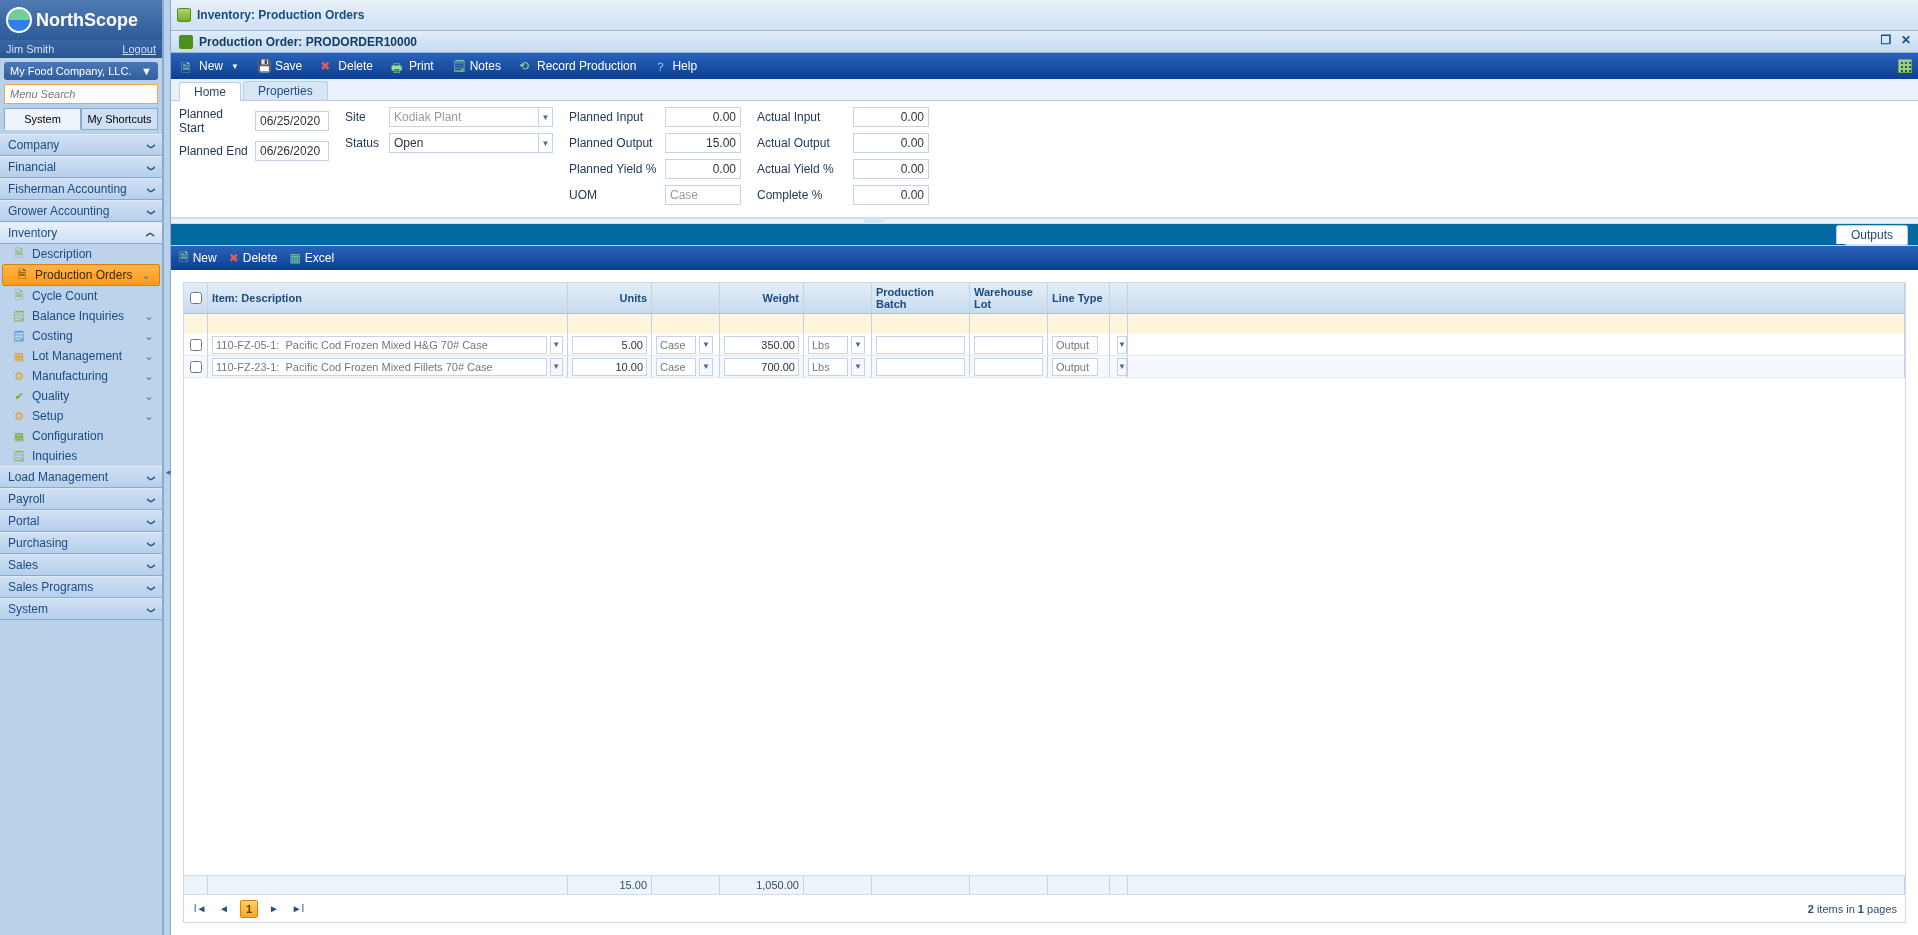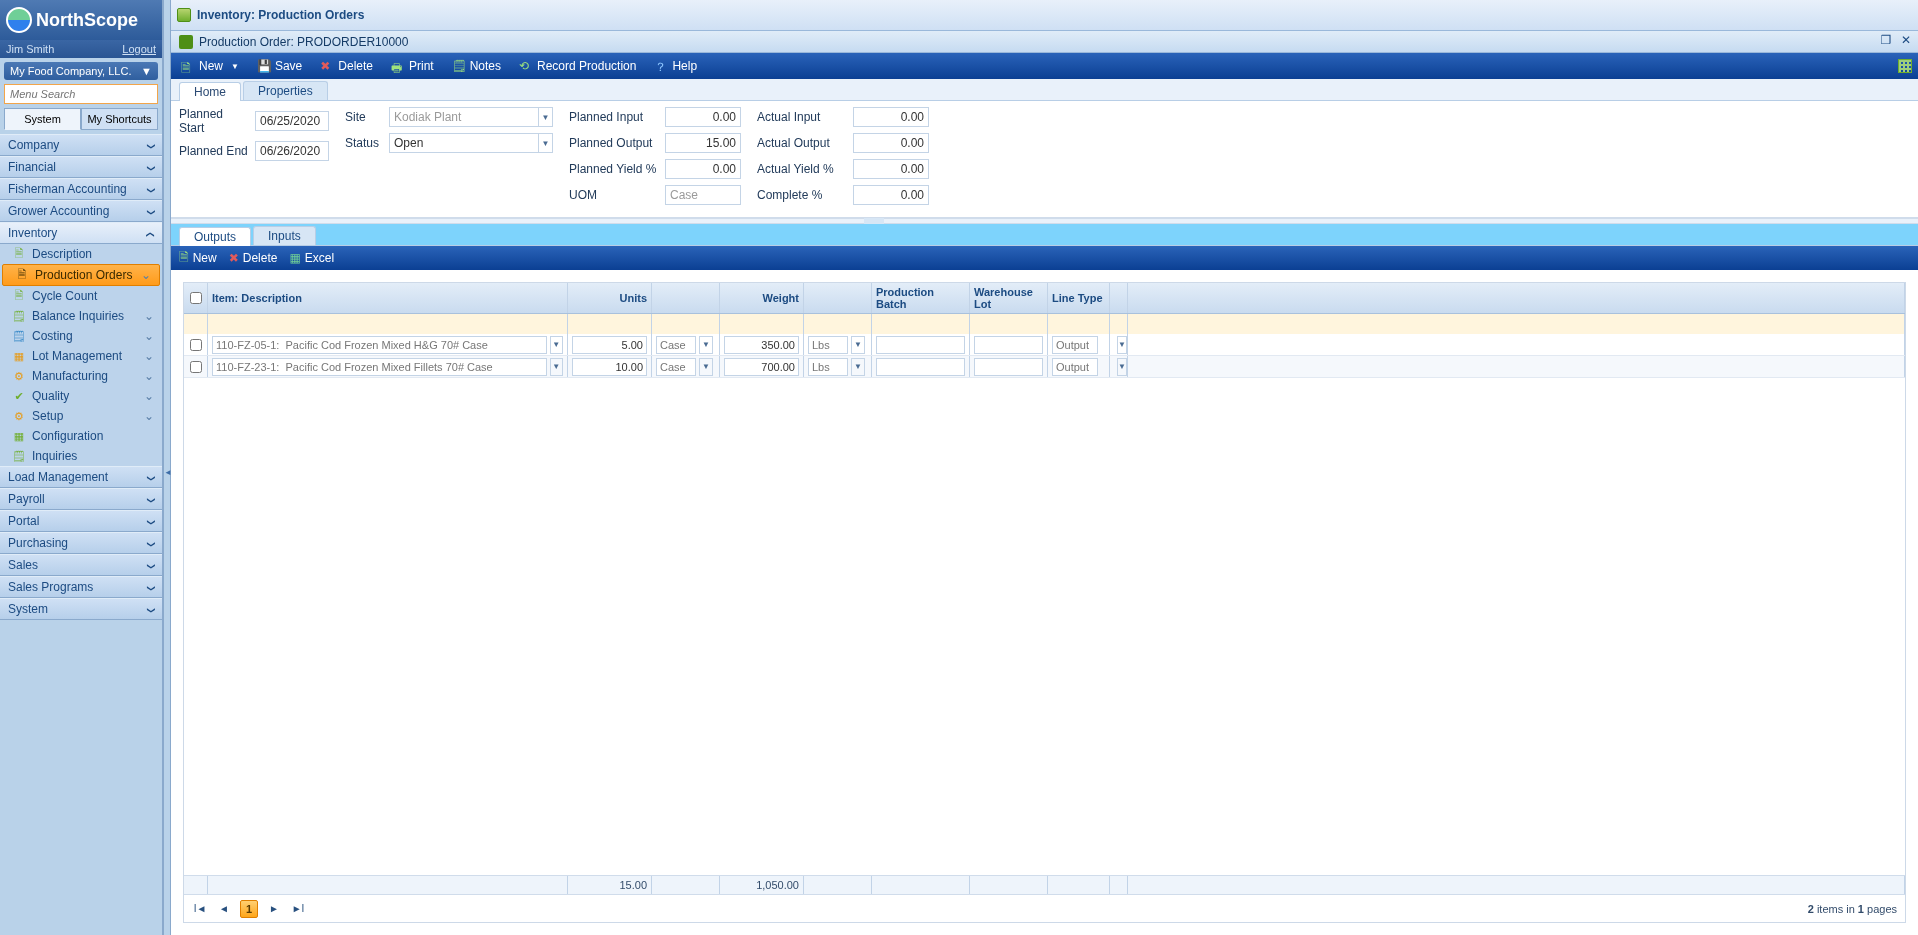--- a/index.html
+++ b/index.html
@@ -28,21 +28,21 @@
 .chevron.up::before{ transform: rotate(90deg);}
 
 
 .collapse-tab { width: 8px; background: #b9d2e9; border-left:1px solid #8aa9cc; border-right:1px solid #8aa9cc; position:relative;}
 .collapse-tab::after{ content:"◄"; position:absolute; top:50%; left:0; font-size:8px; color:#3d6da8; }
 
 
 .main { flex: 1; display: flex; flex-direction: column; background: #fff; }
 .win-title { height: 22px; background: linear-gradient(#e8f0fa, #cfe0f4); display: flex; align-items: center; padding: 15px 6px; gap: 6px; border-bottom: 1px solid #9ab8da; font-size: 12px; font-weight: 600; color:#1c4b82;}
 .win-title .icn { width:14px; height:14px; background: linear-gradient(#b7d470,#6fae2e); border:1px solid #4e8f16; border-radius:2px;}
-.doc-title { height: 22px; background: linear-gradient(#e0ecf8, #c6dbf1); display: flex; align-items: center; padding: 0 8px; font-weight: 400; color: #153b66; border-bottom: 1px solid #9ab8da; position: relative;}
+.doc-title { height: 22px; background: linear-gradient(#e0ecf8, #c6dbf1); display: flex; align-items: center; padding: 0 8px; font-weight: 700; color: #153b66; border-bottom: 1px solid #9ab8da; position: relative;}
 .doc-title .icn { width:14px; height:14px; background:#4e8f16; border-radius:2px; margin-right:6px;}
 .win-controls { position:absolute; right:4px; top:2px; display:flex; gap:4px;}
 .win-controls span{ font-size:12px; color:#1c4b82; cursor:pointer; width:16px; text-align:center;}
 
 .toolbar { height: 26px; background: linear-gradient(#2a63b9, #0b3f93); display: flex; align-items: center; padding: 0 6px; gap: 10px; color: #fff; font-size: 12px;}
 .toolbar .btn { display: flex; align-items: center; gap: 4px; cursor: pointer; padding: 2px 4px;}
 .toolbar .ic { width:14px; height:14px; display:inline-block;}
 .toolbar .split::after{content:"▼"; font-size:8px; margin-left:4px;}
 .toolbar .spacer { flex:1;}
 .toolbar .grid-ic { width:14px; height:14px; background: repeating-linear-gradient(#9fd07a 0 2px, transparent 2px 4px), repeating-linear-gradient(90deg,#9fd07a 0 2px, transparent 2px 4px); border:1px solid #6fae2e;}
@@ -61,21 +61,21 @@
 .inp.ro{ color:#9a9a9a; background:#fff;}
 .inp.num{ width:76px; text-align:right;}
 .dd { display:flex;}
 .dd .arrow{ width:14px; border:1px solid #c4d4e6; border-left:none; display:flex; align-items:center; justify-content:center; font-size:8px; color:#4a6b92; cursor:pointer;}
 .dd .inp{ width:150px;}
 
 .splitter-h{ height:6px; background:#e9f1fa; border-top:1px solid #d0dceb; border-bottom:1px solid #d0dceb; cursor:row-resize; display:flex; justify-content:center; align-items:center; position:relative;}
 .splitter-notch{ position:absolute; left: 693px; top:-1px; width:20px; height:6px; background:#d7e6f5;}
 
 
-.detail-tabs { height:22px; display:flex; align-items:flex-end; padding: 0 8px; border-bottom:1px solid #b8cee6; background:#7dd3fc;}
+.detail-tabs { height:22px; display:flex; align-items:flex-end; padding: 0 8px; border-bottom:1px solid #b8cee6; background:#0369a1;flex-direction:column;}
 .detail-tabs .tab{ padding:2px 14px; border:1px solid #b8cee6; border-bottom:none; margin-right:2px; cursor:pointer; border-radius:3px 3px 0 0; font-size:12px; color:#1c4b82; background:#d7e6f5;}
 .detail-tabs .tab.active{ background:#fff; position:relative; top:1px;}
 
 .detail-toolbar{ height:24px; background: linear-gradient(#2a63b9,#0b3f93); display:flex; align-items:center; gap:12px; padding:0 8px; color:#fff; font-size:12px;}
 .detail-toolbar .btn{ display:flex; align-items:center; gap:4px; cursor:pointer;}
 
 .grid { flex:1; display:flex; flex-direction:column; border:1px solid #cdd9e8; margin: 12px; overflow:auto; background:#fff;}
 .ghead{ display:flex; background: linear-gradient(#e3edf8,#c9dbef); border-bottom:1px solid #a9c1dc; font-size:11px; color:#1c4b82; font-weight:600;}
 .ghead .cell, .grow .cell, .gfilter .cell, .gfoot .cell{ padding: 3px 4px; border-right:1px solid #c2d3e7; display:flex; align-items:center;}
 .gfilter{ display:flex; background: #fff5dd; height:20px;}

